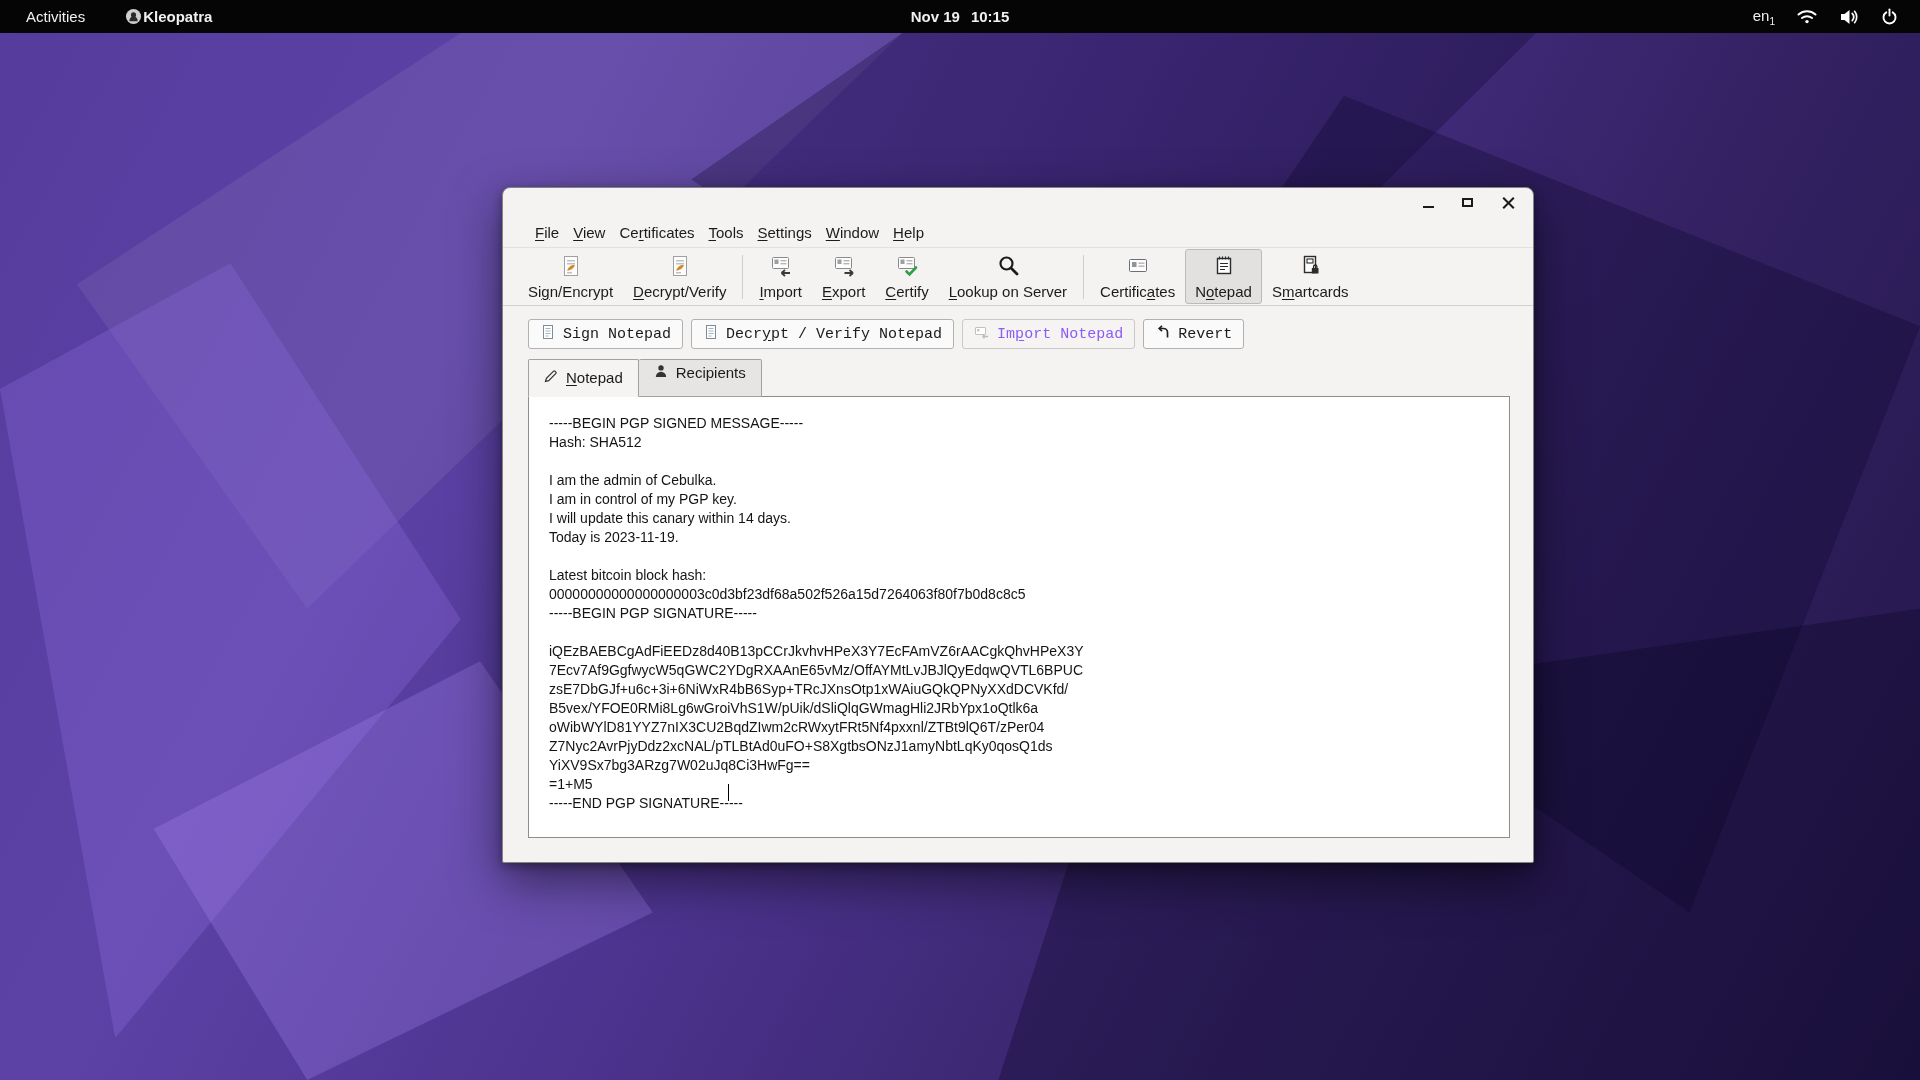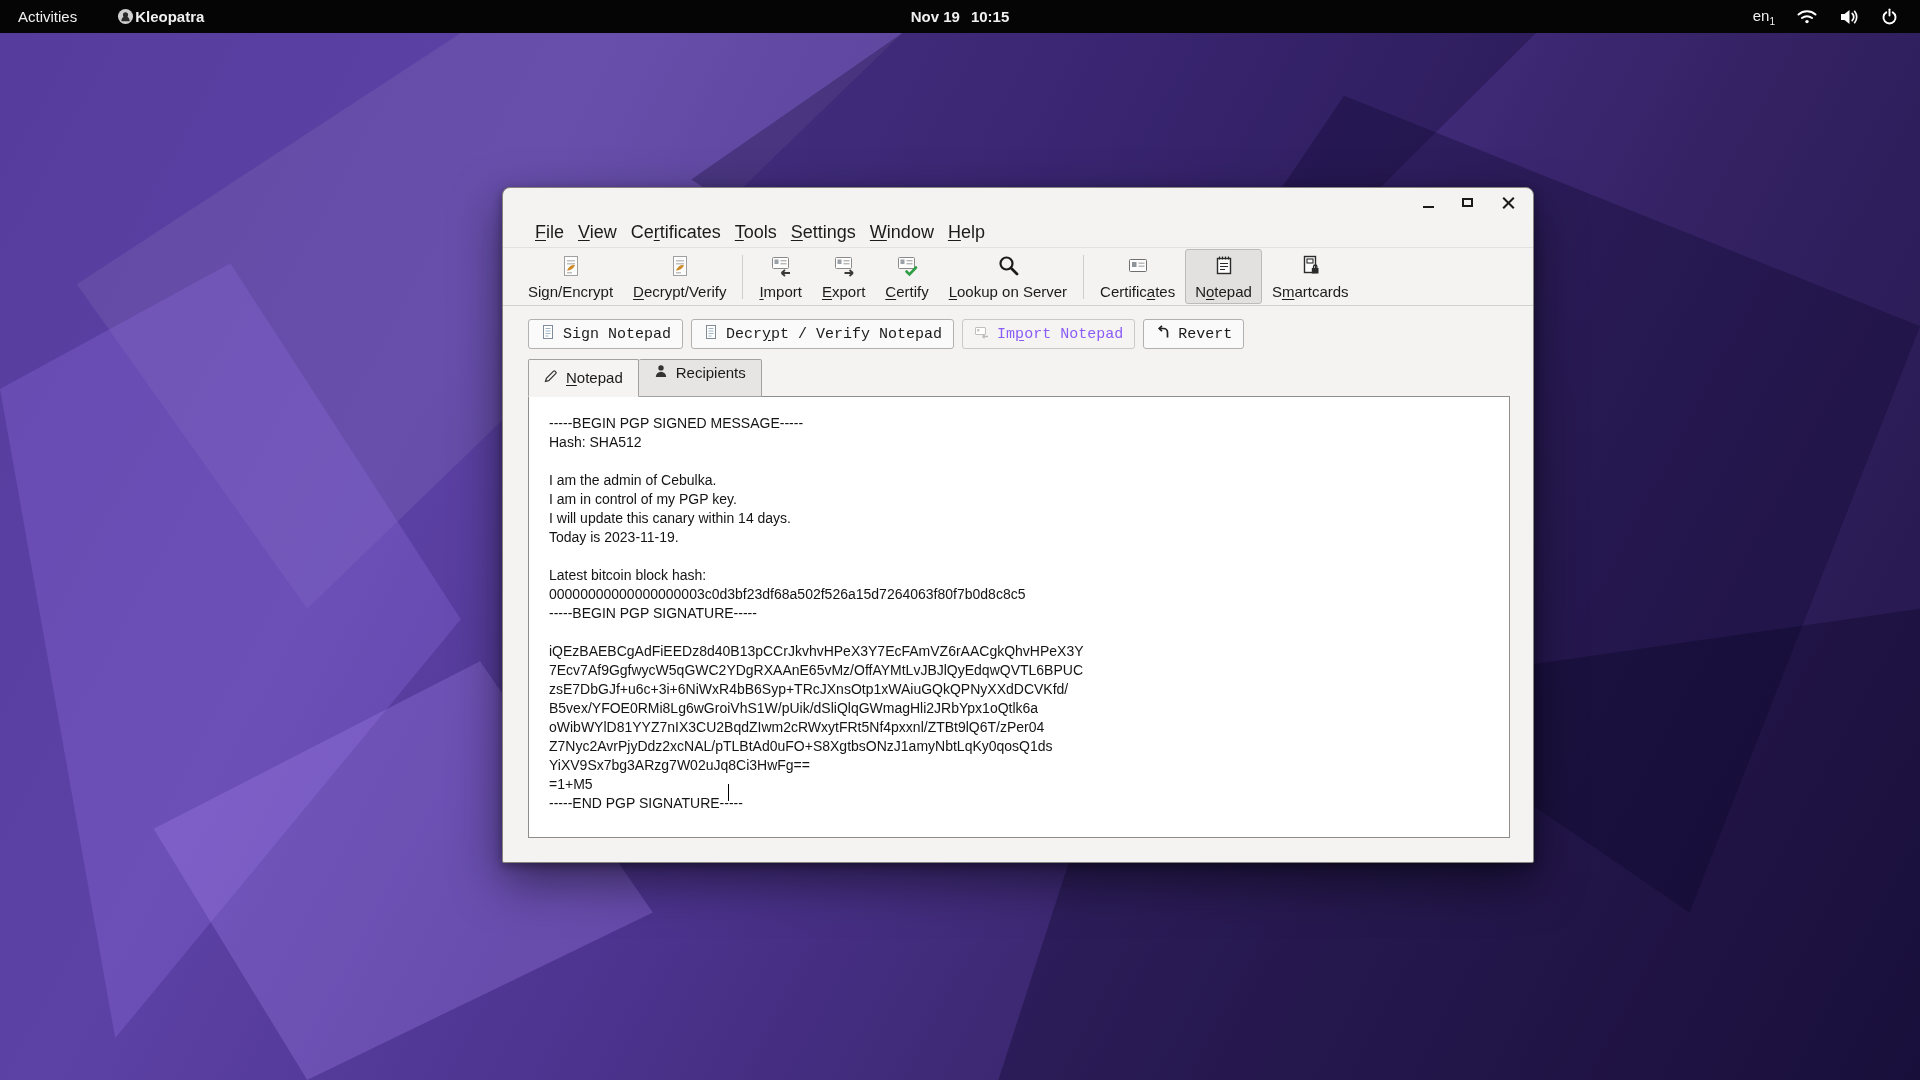--- a/index.html
+++ b/index.html
@@ -11,21 +11,21 @@
   .f1 { clip-path: polygon(24% 0, 47% 0, 16% 55%, 4% 24%); background:rgba(255,255,255,0.07); }
   .f2 { clip-path: polygon(47% 0, 80% 0, 58% 40%, 36% 14%); background:rgba(10,4,40,0.28); }
   .f3 { clip-path: polygon(0 34%, 12% 22%, 24% 56%, 6% 96%); background:rgba(140,105,220,0.33); }
   .f4 { clip-path: polygon(70% 6%, 100% 28%, 88% 84%, 56% 44%); background:rgba(12,6,44,0.32); }
   .f5 { clip-path: polygon(8% 76%, 25% 60%, 34% 84%, 16% 100%); background:rgba(168,135,240,0.28); }
   .f6 { clip-path: polygon(58% 66%, 100% 55%, 100% 100%, 52% 100%); background:rgba(8,3,30,0.30); }
 
   
   .topbar { position:absolute; top:0; left:0; width:100%; height:33px; background:#050505;
             color:#f0f0f0; display:flex; align-items:center; font-size:15px; z-index:10; }
-  .tb-left { display:flex; align-items:center; gap:40px; padding-left:18px; }
+  .tb-left { display:flex; align-items:center; gap:40px; padding-left:26px; }
   .tb-app { display:flex; align-items:center; gap:1px; font-weight:bold; }
   .tb-center { position:absolute; left:50%; transform:translateX(-50%); display:flex; gap:11px;
                font-weight:bold; }
   .tb-right { margin-left:auto; display:flex; align-items:center; gap:22px; padding-right:22px; }
   .kbd-ind sub { font-size:10px; }
   .tb-icon { display:inline-flex; align-items:center; }
 
   
   .window { position:absolute; left:502px; top:187px; width:1032px; height:676px;
             background:#f4f3f2; border:1px solid #87837f; border-radius:8px 8px 2px 2px;
@@ -33,21 +33,21 @@
             display:flex; flex-direction:column; z-index:5; }
   .titlebar { height:30px; position:relative; flex:0 0 auto; }
   .win-controls { position:absolute; right:18px; top:8px; display:flex; gap:25px; align-items:center; }
   .wc { width:14px; height:14px; position:relative; }
   .wc-min i { display:block; width:11px; height:0; border-bottom:2px solid #1a1a1a; margin-top:10px; }
   .wc-max i { display:block; width:11px; height:9px; border:2px solid #1a1a1a; margin-top:2px; }
   .wc-close i, .wc-close i::after { content:""; display:block; position:absolute; top:6px; left:0;
       width:15px; height:2px; background:#1a1a1a; transform:rotate(45deg); }
   .wc-close i::after { top:0; transform:rotate(-90deg); }
 
-  .menubar { display:flex; align-items:center; height:30px; padding-left:25px; font-size:18px;
+  .menubar { display:flex; align-items:center; height:30px; padding-left:25px; font-size:15px;
              color:#1b1b1b; border-bottom:1px solid #e3e1df; flex:0 0 auto; }
   .menu-item { padding:4px 7px; }
 
   .toolbar { display:flex; align-items:center; padding:3px 0 3px 15px; height:58px;
              border-bottom:1px solid #d4d2d0; flex:0 0 auto; }
   .tb-btn { display:flex; flex-direction:column; align-items:center; gap:1px; padding:3px 9px;
             background:transparent; border:1px solid transparent; border-radius:3px;
             font-size:15px; color:#1b1b1b; font-family:inherit; }
   .tb-btn.active { background:#e3e1df; border-color:#bdbbb9; }
   .tb-sep { width:1px; height:44px; background:#d0cecc; margin:0 6px; }

